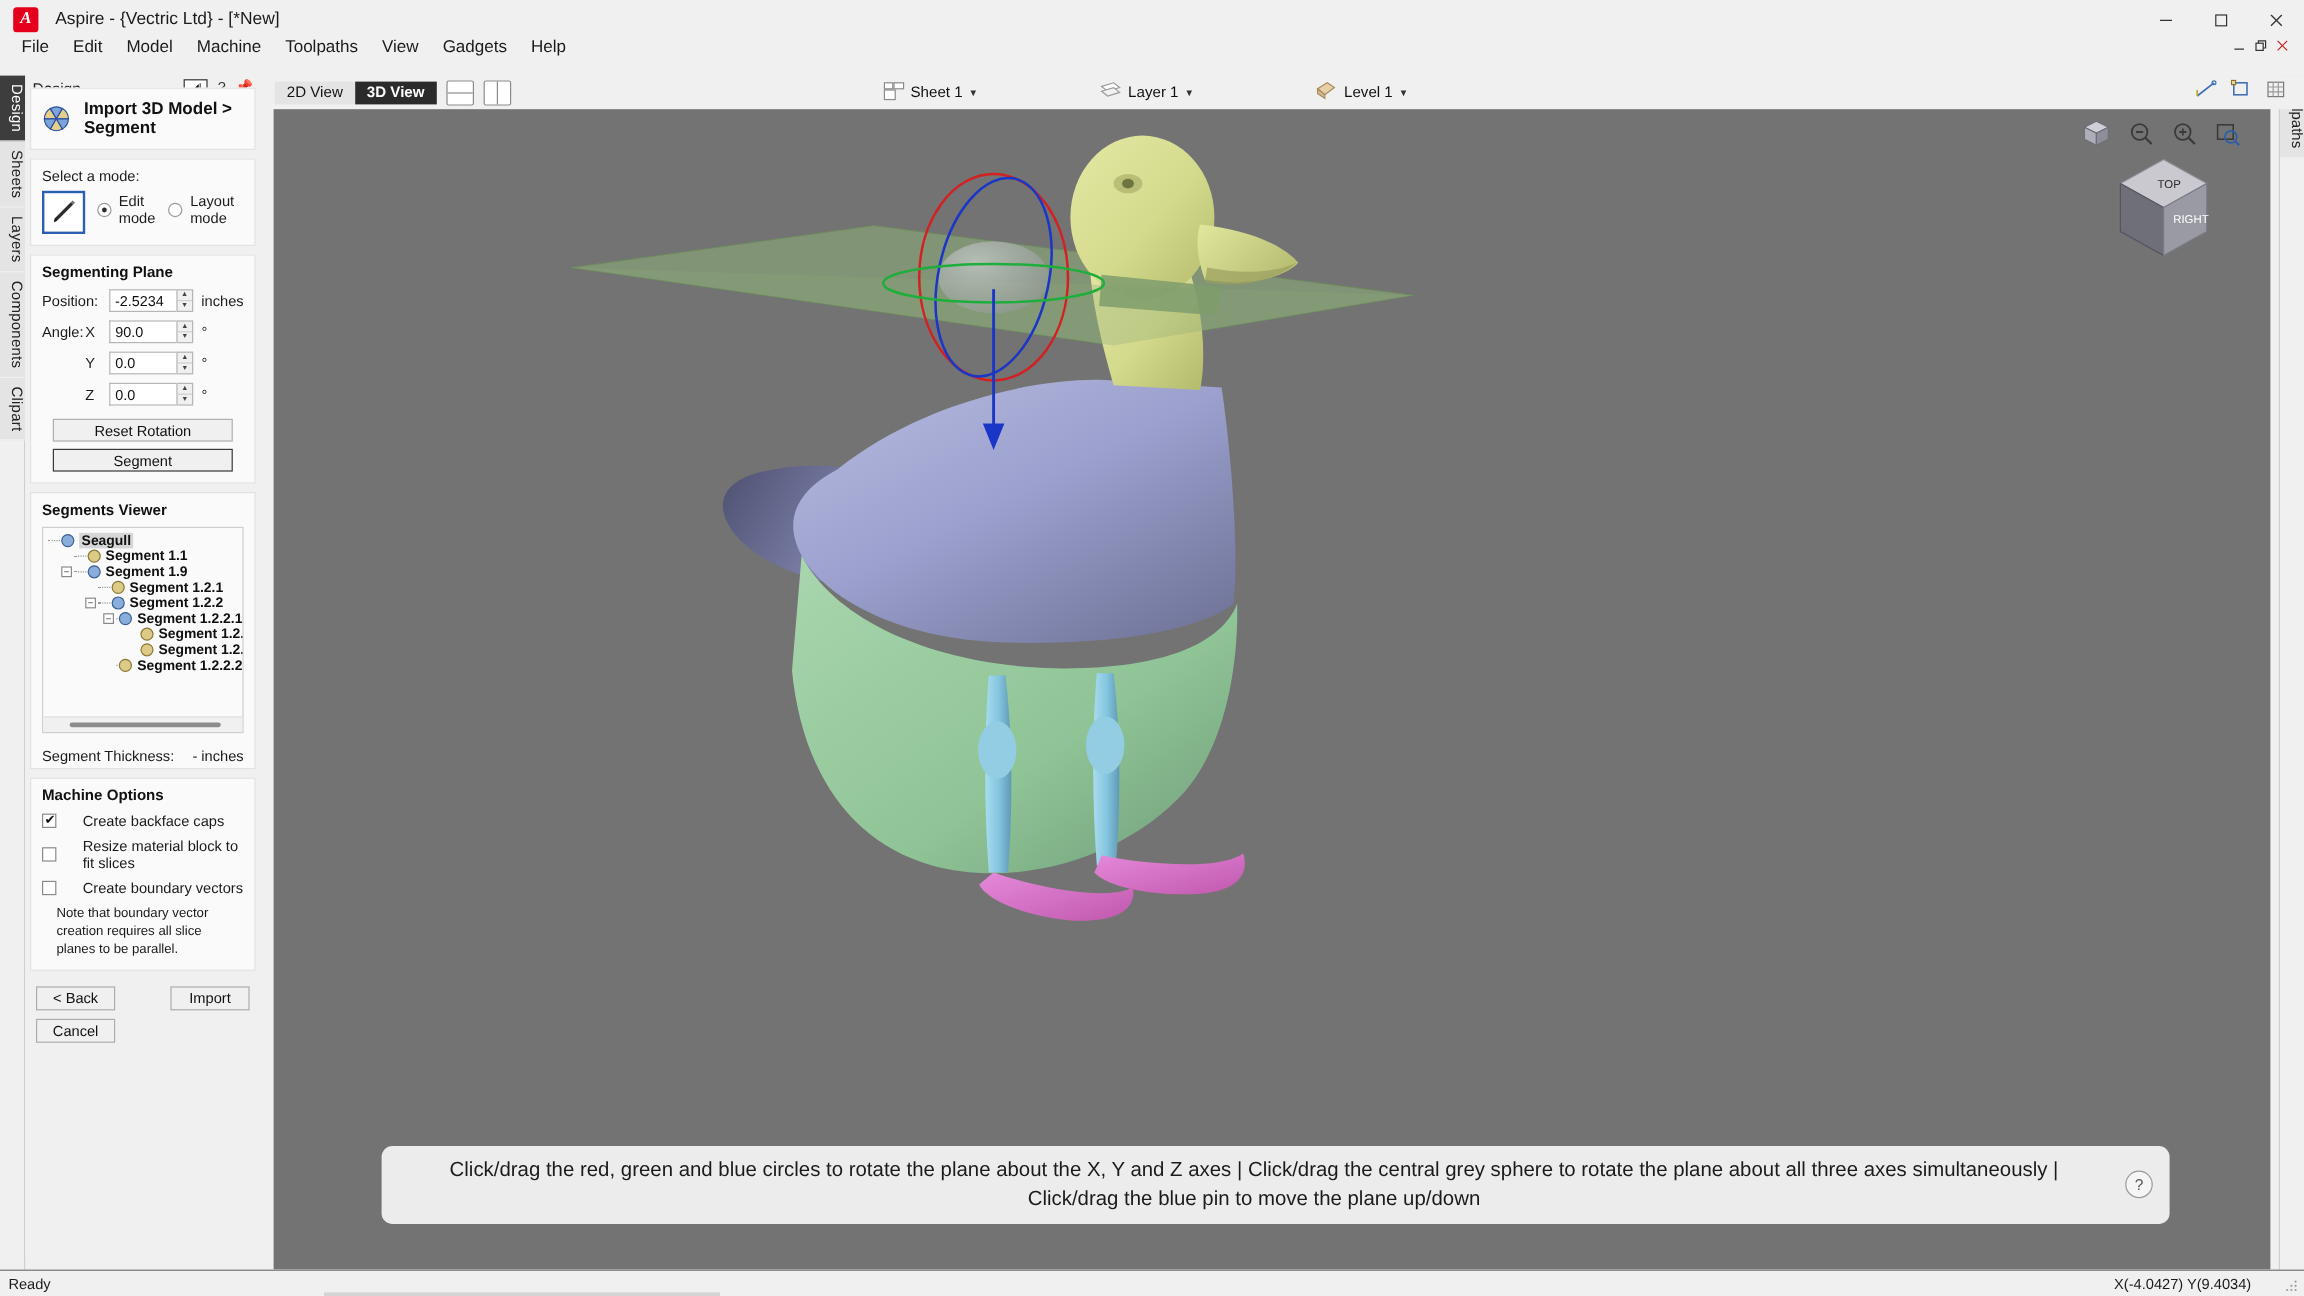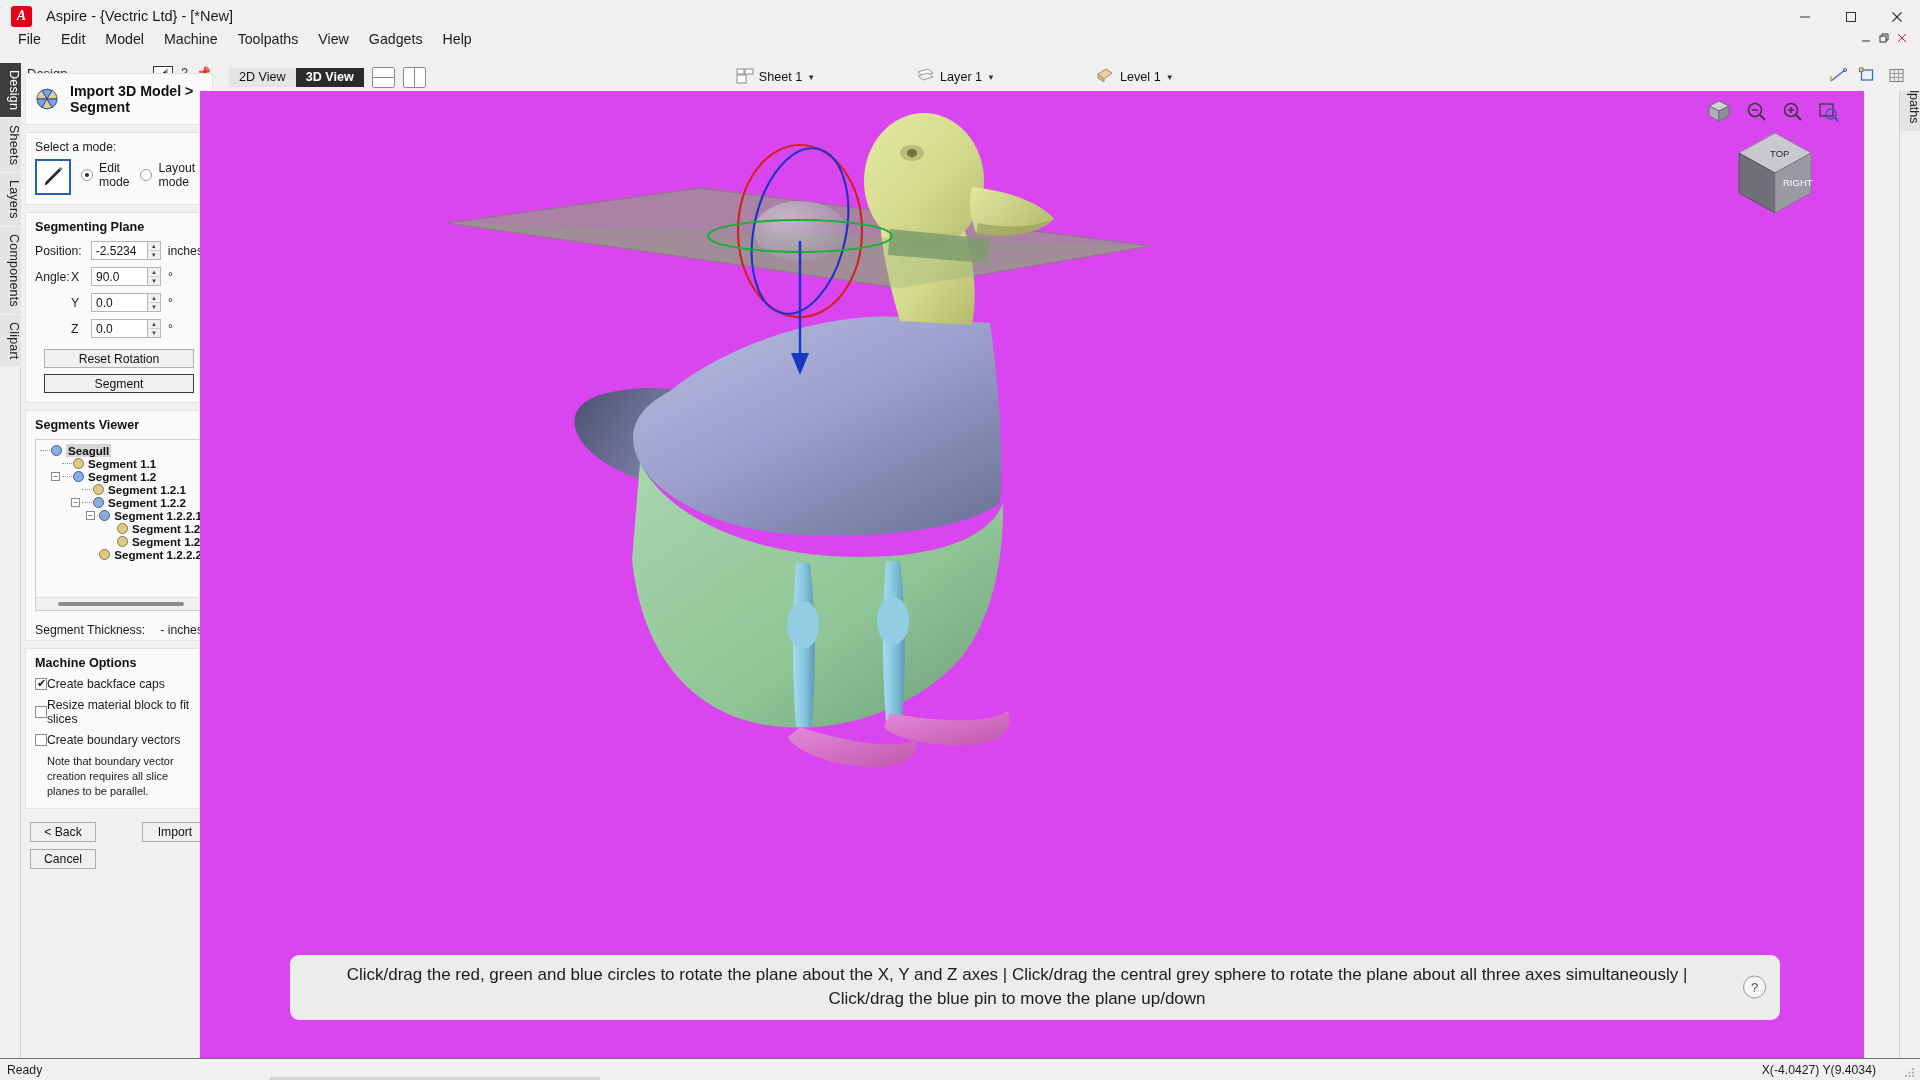--- a/index.html
+++ b/index.html
@@ -170,21 +170,21 @@
     position: absolute; left: 22px; top: 4px; width: 126px; height: 4px;
     background: #8c8c8c; border-radius: 2px;
   }
 
   .thickrow {
     display: flex; align-items: center; padding: 6px 9px 3px 9px; font-size: 12.2px;
     color: #1b1b1b;
   }
   .thickrow .v { margin-left: auto; }
 
-  .chkrow { display: flex; align-items: center; gap: 0; margin-bottom: 7px; }
+  .chkrow { display: flex; align-items: center; gap: 22px; margin-bottom: 7px; }
   .chk {
     width: 12px; height: 12px; border: 1px solid #8a8a8a; background: #fff;
     flex: 0 0 12px; position: relative;
   }
   .chk.on::after {
     content: "✔"; position: absolute; left: 1px; top: -2px; font-size: 11px; color: #111;
   }
   .note { font-size: 11px; color: #1b1b1b; line-height: 1.35; padding-left: 12px; }
 
   .footer-btns { padding: 6px 9px 0 9px; }
@@ -213,22 +213,22 @@
   }
   .splitbtn.v::after {
     content:""; position:absolute; top:0; bottom:0; left: 50%; width:1px; background:#8b8b8b;
   }
   .combo { display: flex; align-items: center; gap: 5px; font-size: 12.6px; color: #111; }
   .caret { font-size: 8px; color: #333; }
   .tb-right { margin-left: auto; display: flex; align-items: center; gap: 11px; padding-right: 14px; }
 
   
   .view3d {
-    position: absolute; left: 200px; top: 91px; width: 1664px; height: 967px;
-    background: #d946ef; overflow: hidden;
+    position: absolute; left: 228px; top: 91px; width: 1664px; height: 967px;
+    background: #737373; overflow: hidden;
   }
   .view-icons {
     position: absolute; right: 24px; top: 8px; display: flex; align-items: center; gap: 14px;
   }
   .viewcube { position: absolute; right: 45px; top: 38px; width: 88px; height: 88px; }
 
   .hintbar {
     position: absolute; left: 90px; bottom: 38px; width: 1490px; min-height: 62px;
     background: #ececec; border-radius: 9px; display: flex; align-items: center;
     justify-content: center; padding: 8px 60px 8px 24px; text-align: center;
@@ -466,21 +466,21 @@
             <div class="tnode" style="padding-left:24px">
               <span class="dots"></span>
               <span class="bead gold"></span>
               <span class="tlabel">Segment 1.1</span>
             </div>
 
             <div class="tnode" style="padding-left:13px">
               <span class="tog">−</span>
               <span class="dots"></span>
               <span class="bead blue"></span>
-              <span class="tlabel">Segment 1.2</span>
+              <span class="tlabel">Segment 1.9</span>
             </div>
 
             <div class="tnode" style="padding-left:44px">
               <span class="dots"></span>
               <span class="bead gold"></span>
               <span class="tlabel">Segment 1.2.1</span>
             </div>
 
             <div class="tnode" style="padding-left:33px">
               <span class="tog">−</span>

